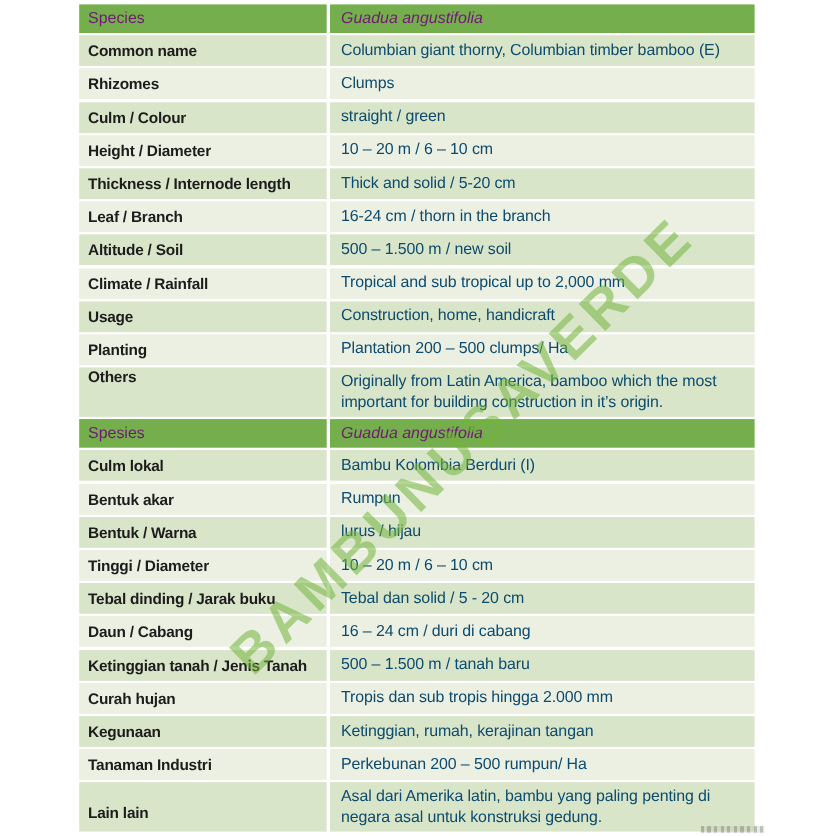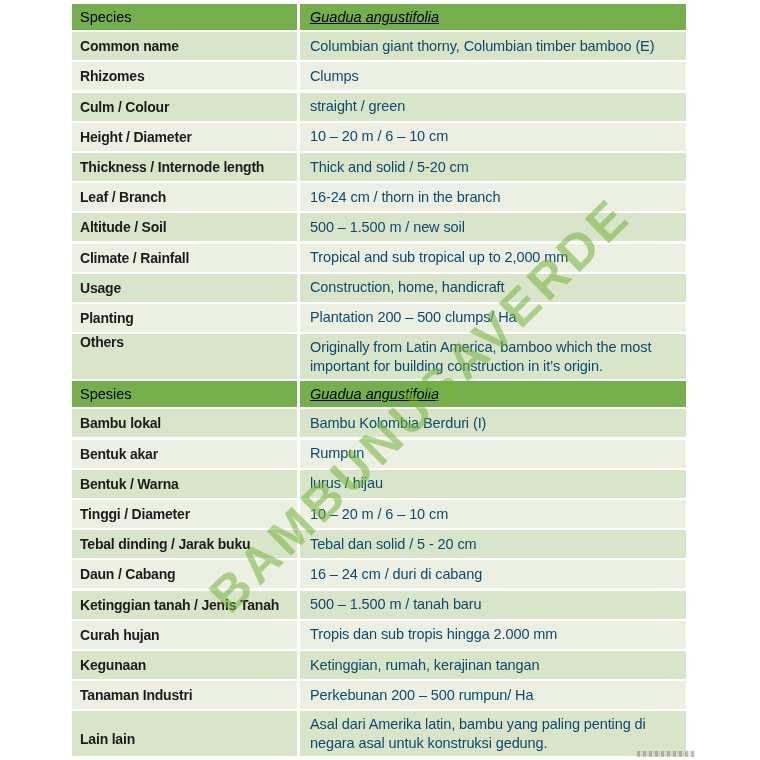--- a/index.html
+++ b/index.html
@@ -17,24 +17,24 @@
     grid-template-rows:26px repeat(10,28px) 45px 26px repeat(10,28px) 45px;
     gap:2.2px 3px;
     background:#ffffff;
     z-index:0;
   }
   .cell{display:flex;align-items:center;box-sizing:border-box;}
   .cell > span{position:relative;z-index:2;}
 
   .hlab,.hval{
     background:var(--c-header,#75ae4c);
-    color:#000000;font-size:14.5px;
+    color:#701a75;font-size:14.5px;
     padding-left:8px;
   }
-  .hval{padding-left:10px;text-decoration:underline;}
+  .hval{padding-left:10px;}
   .it{font-style:italic;}
 
   .lab{
     font-weight:700;color:#1c1c1c;font-size:14px;
     letter-spacing:-0.2px;white-space:nowrap;
     padding-left:8px;
   }
   .val{
     color:#0c4a6e;font-size:14.5px;letter-spacing:-0.1px;
     padding-left:10px;padding-right:5px;line-height:1.3;
@@ -152,21 +152,21 @@
       </div>
 
     <div class="cell hlab">
         <span>Spesies</span>
       </div>
     <div class="cell hval">
         <span class="it">Guadua angustifolia</span>
       </div>
 
     <div class="cell lab band-a">
-        <span>Bambu lokal</span>
+        <span>Culm lokal</span>
       </div>
     <div class="cell val band-a">
         <span>Bambu Kolombia Berduri (I)</span>
       </div>
 
     <div class="cell lab band-b">
         <span>Bentuk akar</span>
       </div>
     <div class="cell val band-b">
         <span>Rumpun</span>

